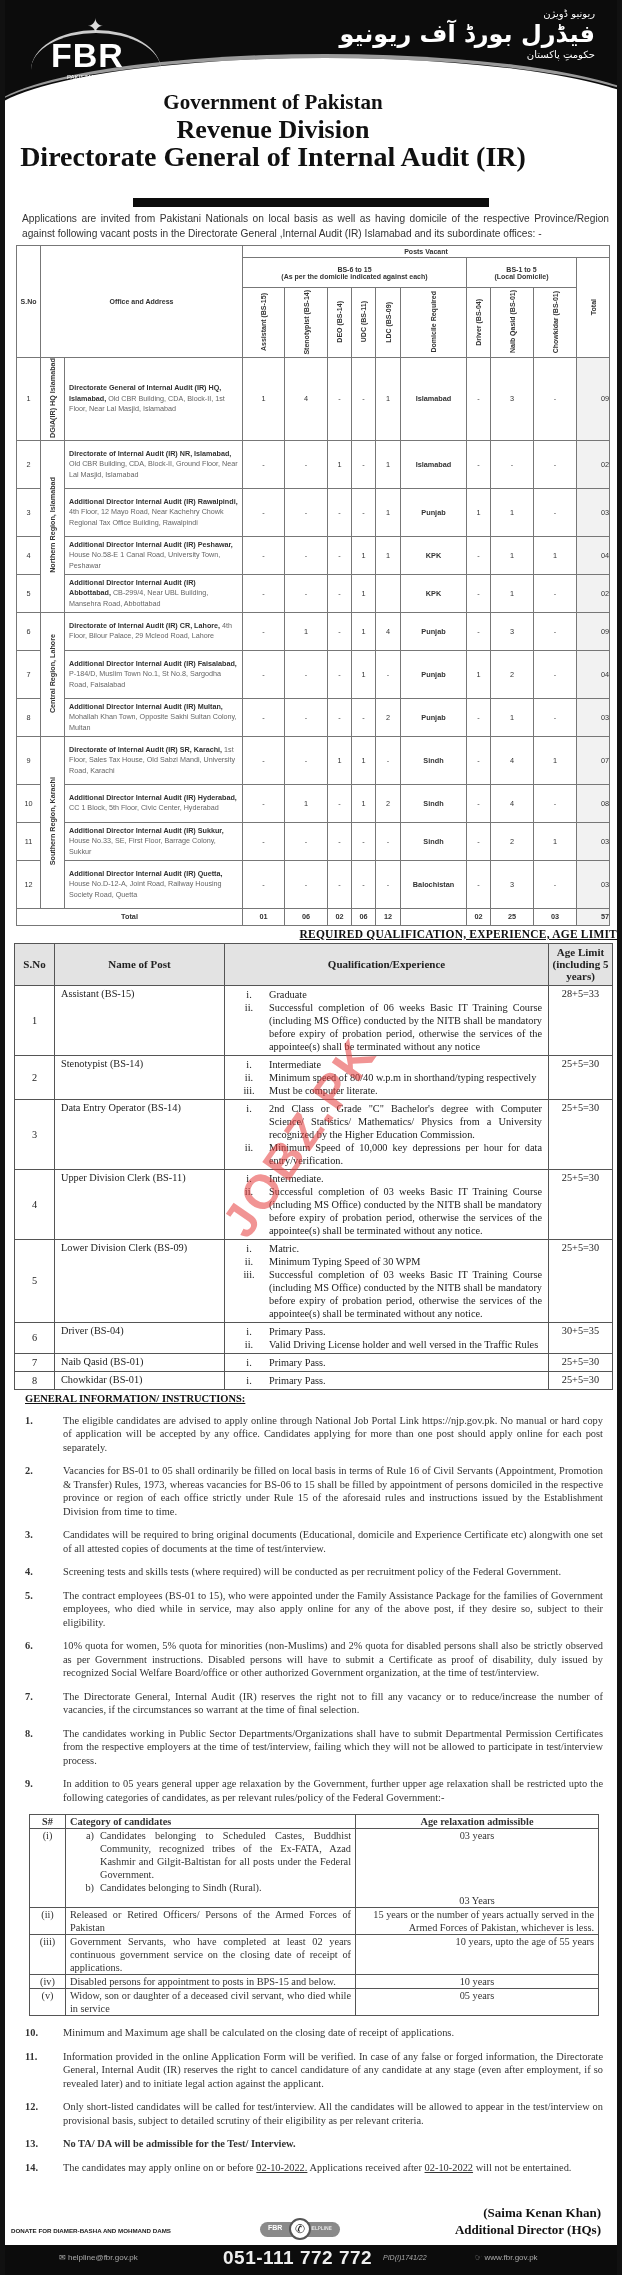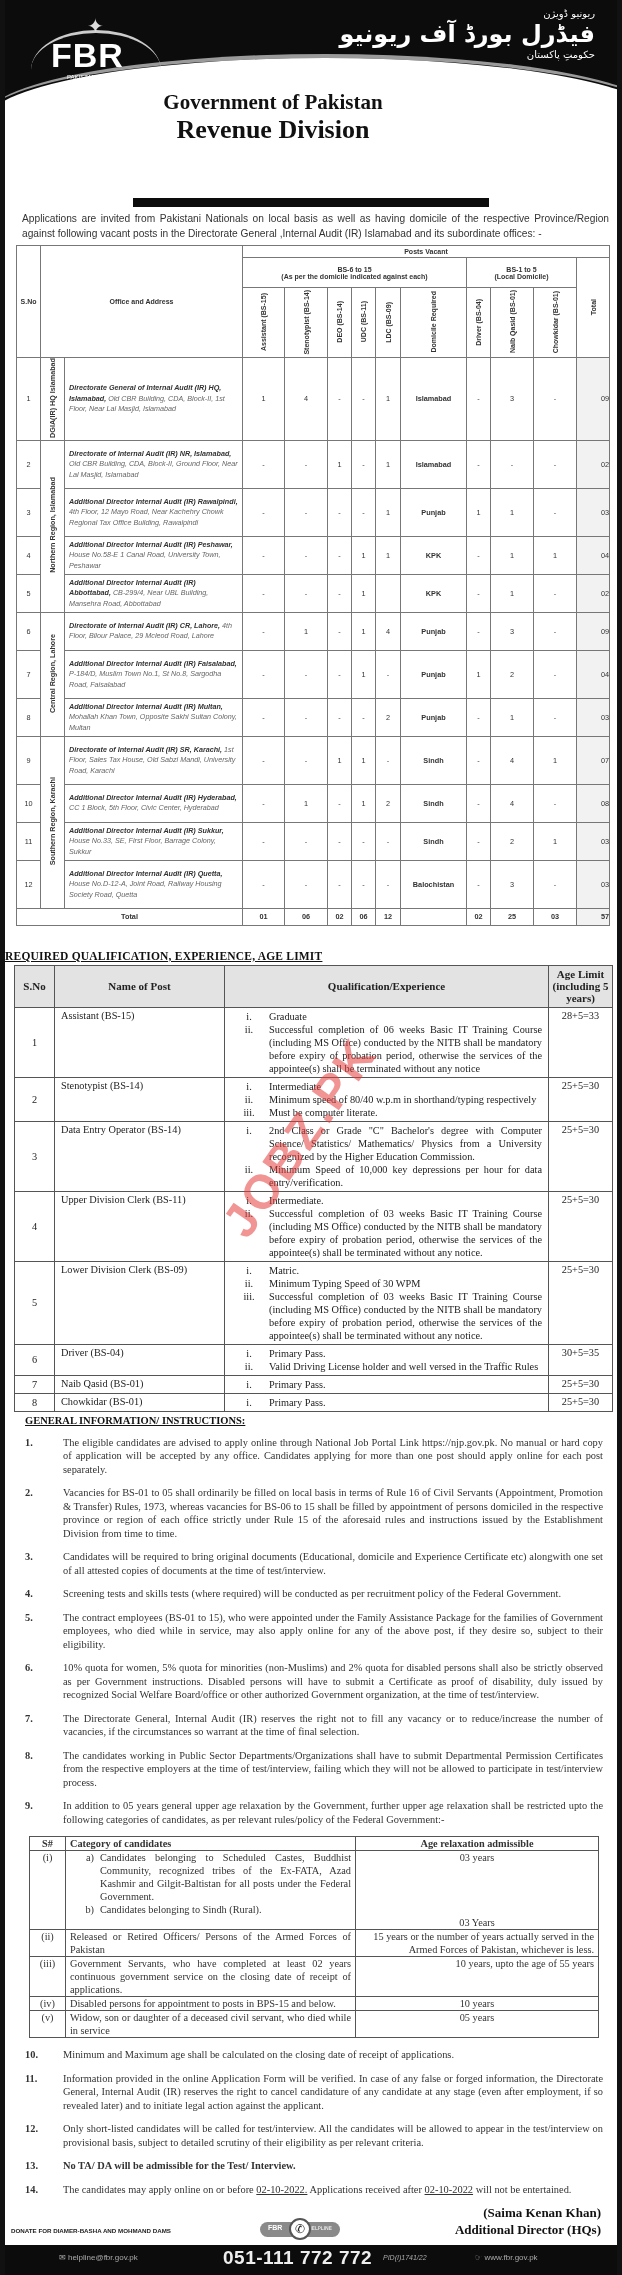--- a/index.html
+++ b/index.html
@@ -27,30 +27,30 @@
   .t3 { top:141px; font-size:28px; white-space:nowrap; }
 
   .banner { margin: 8px auto 4px; width:356px; height:34px; background:#0c0c0c; color:#fff; text-align:center; font-family:"DejaVu Sans", sans-serif; font-style:italic; font-size:22px; line-height:34px; letter-spacing:1px; }
   .intro { font-family:"Liberation Sans", sans-serif; font-size:10.2px; line-height:15px; padding:0 8px 0 17px; text-align:justify; color:#333; }
 
   table { border-collapse: collapse; }
   
   .vac { margin: 4px 0 0 11px; width: 594px; font-family:"Liberation Sans", sans-serif; font-size:7.3px; color:#333; }
   .vac td, .vac th { border: 1px solid #777; text-align:center; vertical-align:middle; }
   .vac th { font-weight:bold; font-size:7px; }
-  .vac .addr { text-align:left; padding:2px 4px; line-height:10.5px; font-size:7.2px; color:#666;font-style:italic; }
+  .vac .addr { text-align:left; padding:2px 4px; line-height:10.5px; font-size:7.2px; color:#666; }
   .vac .addr b { color:#333; }
   .vac .rot { writing-mode: vertical-rl; transform: rotate(180deg); white-space:nowrap; font-size:7px; line-height:9px; display:inline-block; }
   .vac .region { width:24px; }
   .vac .region span { writing-mode: vertical-rl; transform: rotate(180deg); font-weight:bold; font-size:7.2px; white-space:nowrap; display:inline-block; }
   .vac .dom { font-weight:bold; color:#333; }
   .vac .tot { background:#f2f2f2;text-align:right; }
   .vac tr.total-row td { font-weight:bold; height:17px; }
 
-  .sec-title { text-align:left; font-weight:bold; text-decoration:underline; font-size:11.5px; margin-top:24px; letter-spacing:0.2px; }
+  .sec-title { text-align:right; font-weight:bold; text-decoration:underline; font-size:11.5px; margin-top:2px; letter-spacing:0.2px; }
   .qual { margin: 3px 0 0 9px; width: 599px; font-size:10.3px; color:#222; }
   .qual td, .qual th { border: 1.3px solid #555; vertical-align:top; }
   .qual th { background:#e3e3e3; font-weight:bold; font-size:11px; text-align:center; vertical-align:middle; padding:2px; }
   .qual .sno { text-align:center; vertical-align:middle; width:40px; }
   .qual .post { padding:2px 6px; width:170px; }
   .qual .qcell { padding:2px 6px 2px 14px; line-height:13px; }
   .qual .age { text-align:center; width:64px; padding-top:2px; }
   .qual ol { list-style:none; }
   .qual li { display:flex; text-align:justify; }
   .qual li .rn { width:30px; flex:0 0 30px; text-align:center; padding-right:10px; }
@@ -105,20 +105,21 @@
       <div class="fbr-text">FBR</div>
       <div class="fbr-sub">PAKISTAN</div>
     </div>
     <div class="urdu">
       <div class="u1">ریونیو ڈویژن</div>
       <div class="u2">فیڈرل بورڈ آف ریونیو</div>
       <div class="u3">حکومتِ پاکستان</div>
     </div>
     <div class="titles t1">Government of Pakistan</div>
     <div class="titles t2">Revenue Division</div>
+    <div class="titles t3">Directorate General of Internal Audit (IR)</div>
   </div>
 
   <div class="banner">SITUATIONS VACANT</div>
   <p class="intro">Applications are invited from Pakistani Nationals on local basis as well as having domicile of the respective Province/Region against following vacant posts in the Directorate General ,Internal Audit (IR) Islamabad and its subordinate offices: -</p>
 
   <table class="vac">
     <thead>
       <tr>
         <th rowspan="3" style="width:24px">S.No</th>
         <th rowspan="3" colspan="2" style="width:176px">Office and Address</th>

